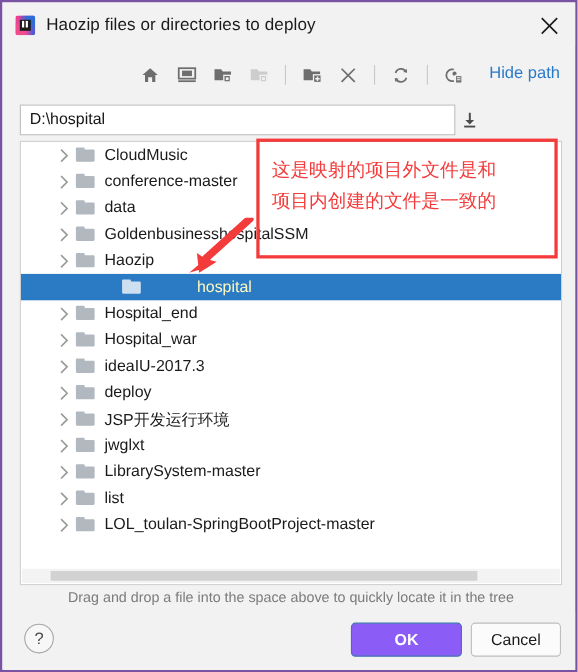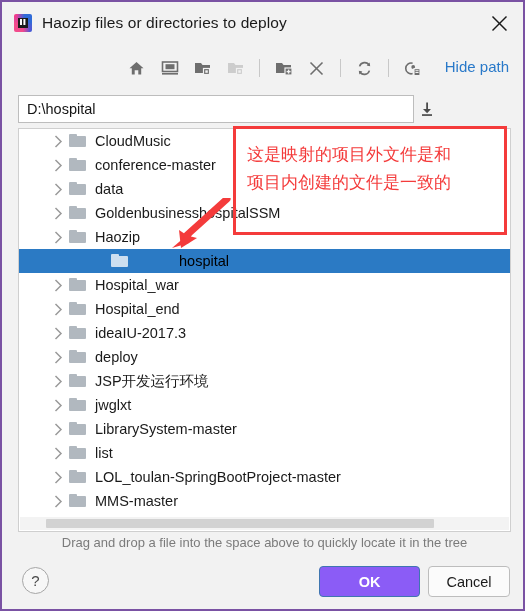--- a/index.html
+++ b/index.html
@@ -167,21 +167,21 @@
     height: 24px;
     display: flex;
     align-items: center;
     font-size: 14.5px;
     color: #1a1a1a;
     white-space: nowrap;
     cursor: default;
   }
   .trow.selected {
     background: #2b7ac4;
-    color: #000000;
+    color: #fef9c3;
     gap: 42px;
   }
   .chev {
     width: 22px;
     flex: none;
     margin-left: 28px;
     display: flex;
     align-items: center;
     justify-content: center;
     cursor: pointer;
@@ -490,38 +490,38 @@
           <div class="fold"></div>
           <div class="tname">hospital</div>
         </div>
         <div class="trow">
           <div class="chev">
             <svg width="9" height="13" viewBox="0 0 9 13">
               <path d="M1.5 1 L7 6.5 L1.5 12" fill="none" stroke="#9a9a9a" stroke-width="1.5"></path>
             </svg>
           </div>
           <div class="fold"></div>
+          <div class="tname">Hospital_end</div>
+        </div>
+        <div class="trow">
+          <div class="chev">
+            <svg width="9" height="13" viewBox="0 0 9 13">
+              <path d="M1.5 1 L7 6.5 L1.5 12" fill="none" stroke="#9a9a9a" stroke-width="1.5"></path>
+            </svg>
+          </div>
+          <div class="fold"></div>
           <div class="tname">Hospital_war</div>
         </div>
         <div class="trow">
           <div class="chev">
             <svg width="9" height="13" viewBox="0 0 9 13">
               <path d="M1.5 1 L7 6.5 L1.5 12" fill="none" stroke="#9a9a9a" stroke-width="1.5"></path>
             </svg>
           </div>
           <div class="fold"></div>
-          <div class="tname">Hospital_end</div>
-        </div>
-        <div class="trow">
-          <div class="chev">
-            <svg width="9" height="13" viewBox="0 0 9 13">
-              <path d="M1.5 1 L7 6.5 L1.5 12" fill="none" stroke="#9a9a9a" stroke-width="1.5"></path>
-            </svg>
-          </div>
-          <div class="fold"></div>
           <div class="tname">ideaIU-2017.3</div>
         </div>
         <div class="trow">
           <div class="chev">
             <svg width="9" height="13" viewBox="0 0 9 13">
               <path d="M1.5 1 L7 6.5 L1.5 12" fill="none" stroke="#9a9a9a" stroke-width="1.5"></path>
             </svg>
           </div>
           <div class="fold"></div>
           <div class="tname">deploy</div>
@@ -563,29 +563,20 @@
           <div class="tname">list</div>
         </div>
         <div class="trow">
           <div class="chev">
             <svg width="9" height="13" viewBox="0 0 9 13">
               <path d="M1.5 1 L7 6.5 L1.5 12" fill="none" stroke="#9a9a9a" stroke-width="1.5"></path>
             </svg>
           </div>
           <div class="fold"></div>
           <div class="tname">LOL_toulan-SpringBootProject-master</div>
-        </div>
-        <div class="trow">
-          <div class="chev">
-            <svg width="9" height="13" viewBox="0 0 9 13">
-              <path d="M1.5 1 L7 6.5 L1.5 12" fill="none" stroke="#9a9a9a" stroke-width="1.5"></path>
-            </svg>
-          </div>
-          <div class="fold"></div>
-          <div class="tname">MMS-master</div>
         </div>
       </div>
     <div class="hscroll-track">
       <div class="hscroll-thumb"></div>
     </div>
   </div>
 
   <div class="hint">Drag and drop a file into the space above to quickly locate it in the tree</div>
 
   <div class="bottom">

